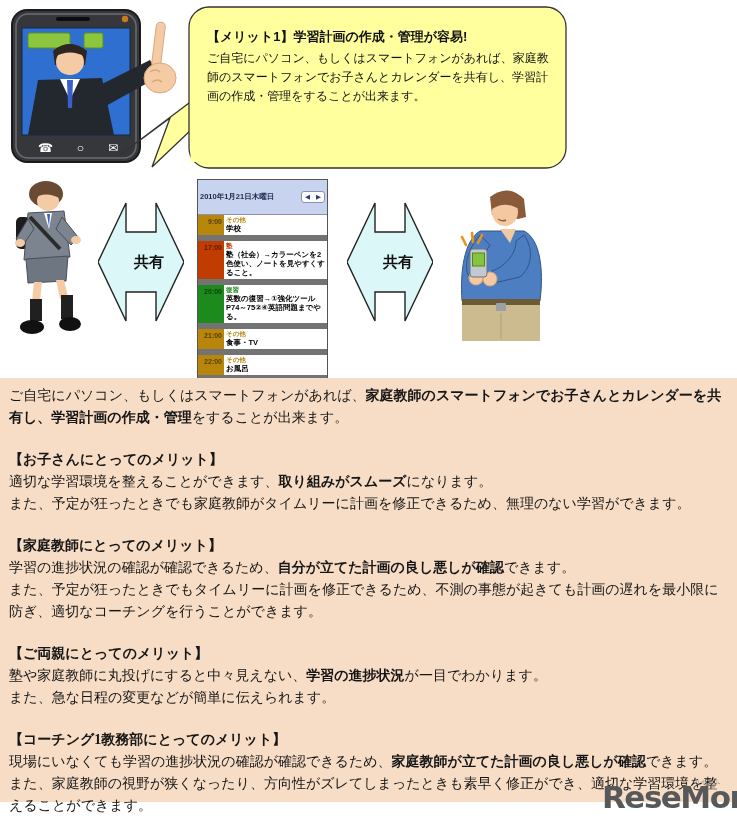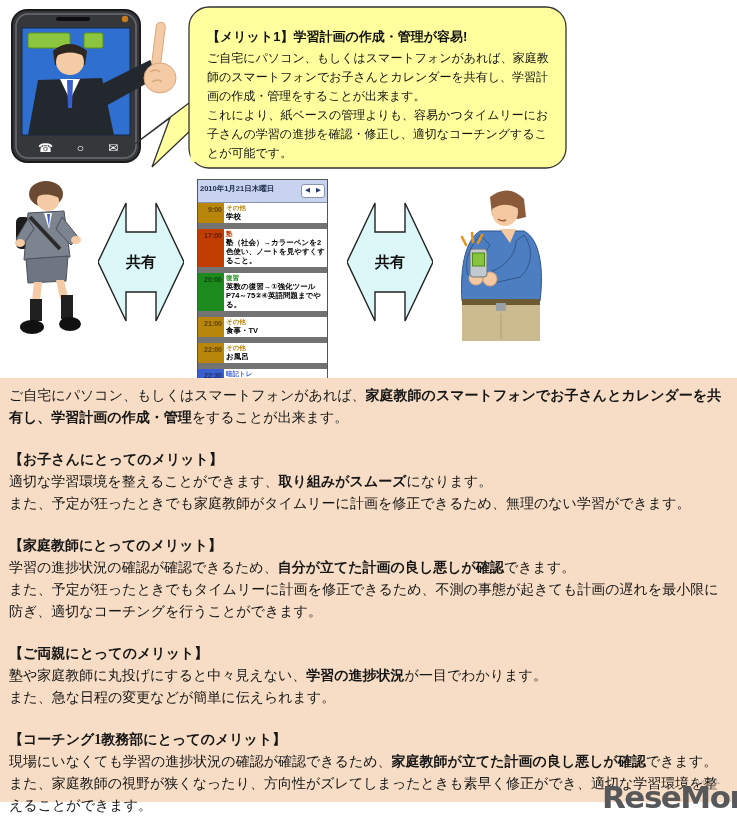--- a/index.html
+++ b/index.html
@@ -13,28 +13,28 @@
   .bubble-text{position:absolute;left:90px;top:23px;width:352px;color:#111;}
   .bubble-title{font-weight:bold;font-size:13px;margin-bottom:3px;}
   .bubble-body{font-size:12px;line-height:19px;}
 
   
   .boy-wrap{left:4px;top:177px;width:96px;height:166px;}
   .man-wrap{left:432px;top:179px;width:122px;height:164px;}
   .share-arrow{width:86px;height:126px;}
   .arrow1{left:98px;top:199px;}
   .arrow2{left:347px;top:199px;}
-  .share-arrow .label{position:absolute;left:0;top:0;width:100%;height:100%;
+  .share-arrow .label{position:absolute;left:8px;top:0;width:100%;height:100%;
       display:flex;align-items:center;justify-content:center;
       font-weight:bold;font-size:15px;color:#111;}
 
   
   .calendar{left:197px;top:179px;width:131px;background:#fff;border:1px solid #555;box-sizing:border-box;}
-  .cal-header{display:flex;justify-content:space-between;
-      background:#C7D3EF;border-bottom:1px solid #8a93ad;padding:4px 2px;height:14px;}
+  .cal-header{display:flex;align-items:center;justify-content:space-between;
+      background:#C7D3EF;border-bottom:1px solid #8a93ad;padding:10px 2px;height:14px;}
   .cal-date{font-size:7.5px;font-weight:bold;color:#1d2a4a;white-space:nowrap;}
   .cal-nav{display:flex;background:#fff;border:1px solid #8a93ad;border-radius:3px;}
   .cal-nav span{font-size:6.5px;color:#2b3f77;padding:0 3px;line-height:10px;cursor:pointer;}
   .cal-row{display:flex;border-top:6px solid #737373;}
   .cal-row:first-of-type{border-top:none;}
   .cal-time{flex:0 0 26px;width:26px;font-size:7px;font-weight:bold;color:rgba(0,0,0,0.55);
       text-align:right;padding:3px 2px 0 0;box-sizing:border-box;}
   .cal-cell{flex:1;padding:1px 2px 2px;}
   .cal-cat{font-size:6.5px;font-weight:bold;line-height:8px;}
   .cal-text{font-size:7.5px;font-weight:bold;color:#000;line-height:9px;}
@@ -94,21 +94,20 @@
 
   <div class="abs bubble-wrap">
     <svg class="bubble-svg" width="452" height="170" viewBox="0 0 452 170">
       <polygon points="80,92 3,150 53,113 35,162 94,106" fill="#FFFF9E" stroke="#333" stroke-width="1.3"></polygon>
       <rect x="72" y="2" width="377" height="161" rx="20" fill="#FFFF9E" stroke="#333" stroke-width="1.3"></rect>
       <rect x="73.5" y="95" width="22" height="62" fill="#FFFF9E"></rect>
     </svg>
     <div class="bubble-text">
       <div class="bubble-title">【メリット1】学習計画の作成・管理が容易!</div>
       <div class="bubble-body">ご自宅にパソコン、もしくはスマートフォンがあれば、家庭教師のスマートフォンでお子さんとカレンダーを共有し、学習計画の作成・管理をすることが出来ます。</div>
-      <div class="bubble-body">これにより、紙ベースの管理よりも、容易かつタイムリーにお子さんの学習の進捗を確認・修正し、適切なコーチングすることが可能です。</div>
     </div>
   </div>
 
   <div class="abs boy-wrap">
     <svg width="96" height="166" viewBox="0 0 96 166">
       <ellipse cx="42" cy="17" rx="17" ry="13" fill="#6B4A33"></ellipse>
       <ellipse cx="44" cy="24" rx="11" ry="10" fill="#F4CBA4"></ellipse>
       <path d="M27,14 q15,-11 31,1 l-1,7 q-15,-9 -29,0 z" fill="#6B4A33"></path>
 
       <rect x="12" y="40" width="14" height="32" rx="5" fill="#1c1c1c"></rect>

